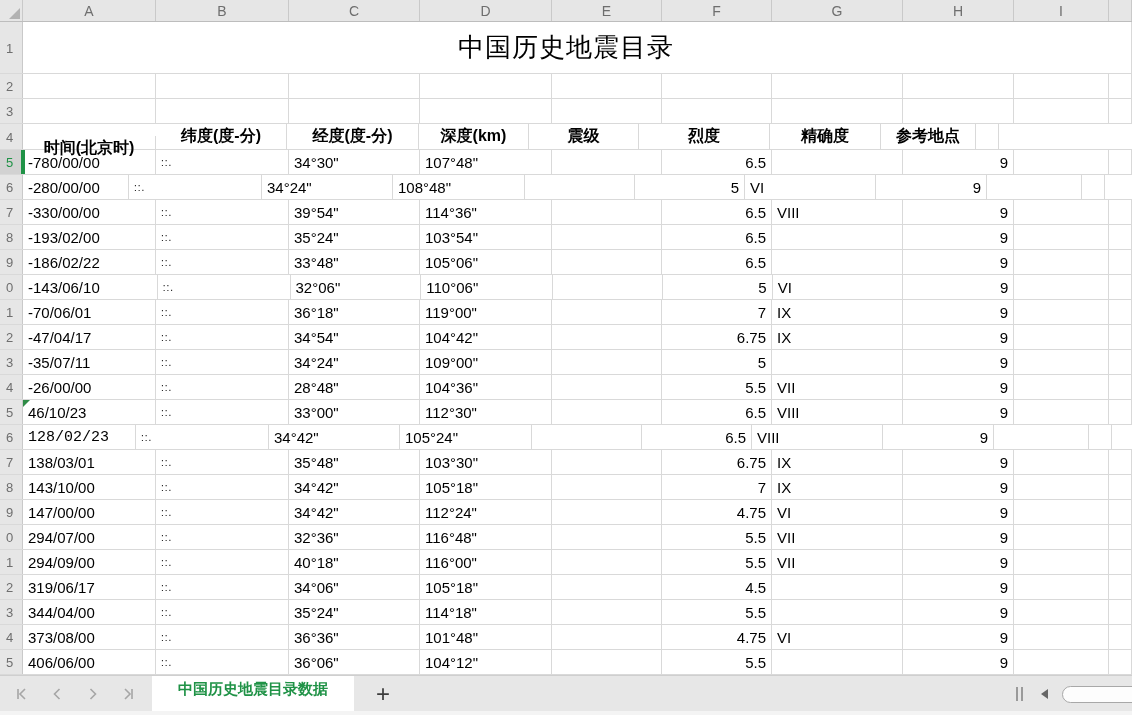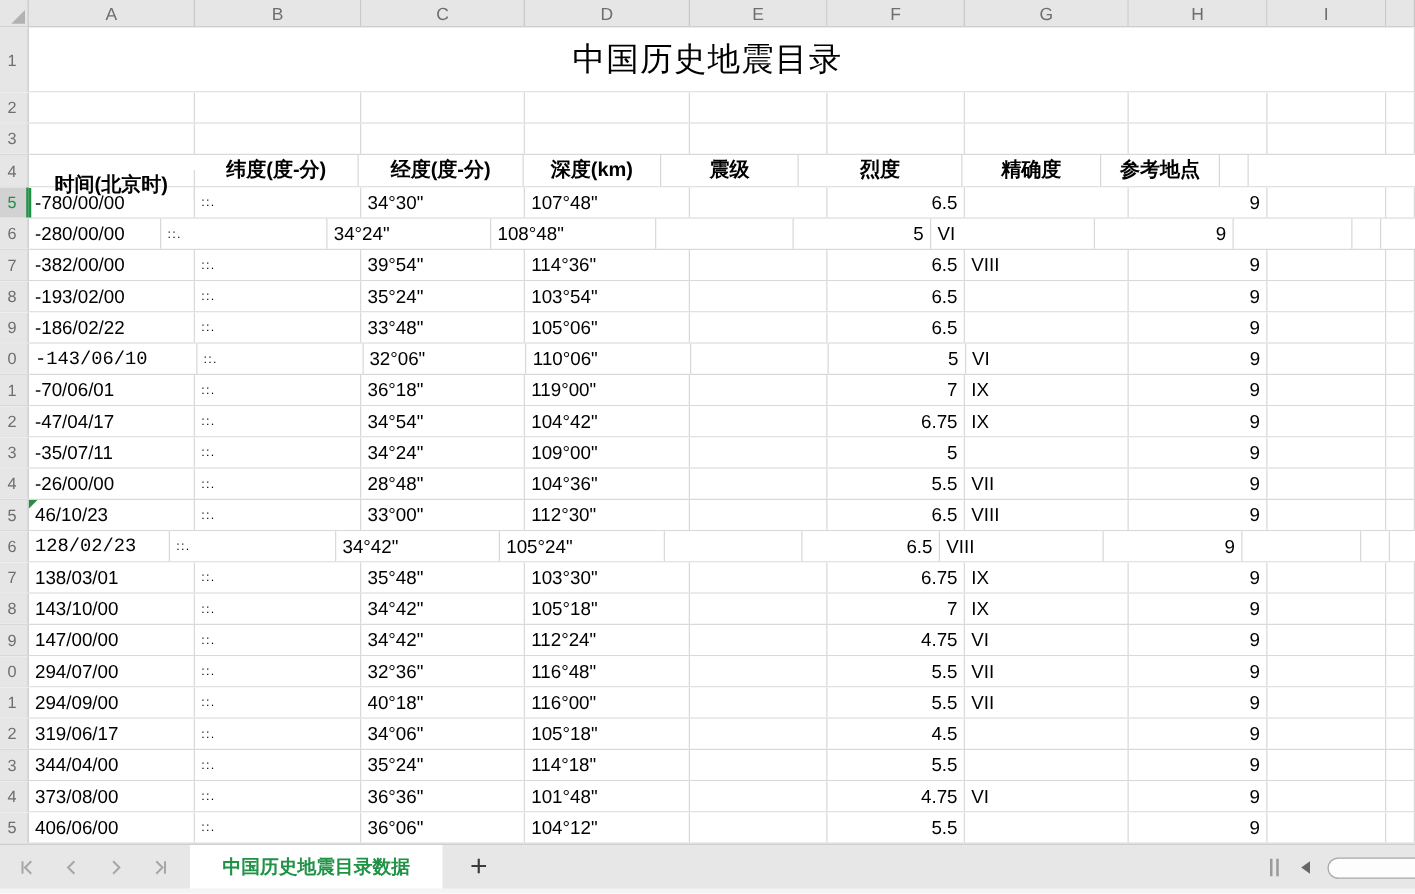--- a/index.html
+++ b/index.html
@@ -34,21 +34,21 @@
   .cell.time { font-size:10px; letter-spacing:1px; padding-left:5px; justify-content:flex-start; }
   .cell.active-left { box-shadow: inset 2px 0 0 #1f9246; }
   .flag { position:absolute; left:0; top:0; width:0; height:0;
           border-top:7px solid #2e8b46; border-right:7px solid transparent; }
 
   
   .tabbar { position:absolute; left:0; top:675px; width:1132px; height:36px;
             background:#e7e7e7; border-top:1px solid #cfcfcf; display:flex; align-items:center; }
   .nav { display:flex; align-items:center; gap:14px; padding:0 12px 0 10px; }
   .nav .nbtn { width:22px; height:22px; display:flex; align-items:center; justify-content:center; }
-  .sheet-tab { height:100%; background:#ffffff; display:flex; align-items:center;
+  .sheet-tab { height:100%; background:#ffffff; display:flex; align-items:flex-start;
                padding:4px 26px; font-size:15px; font-weight:bold; color:#1f9246; }
   .add-btn { margin-left:14px; font-size:24px; font-weight:300; color:#3c3c3c; line-height:1;
              width:30px; text-align:center; }
   .hscroll { position:absolute; top:0; height:36px; left:1008px; right:0; display:flex; align-items:center; }
   .split { display:flex; gap:3px; margin-left:8px; }
   .split i { display:block; width:2px; height:14px; background:#9a9a9a; }
   .sb-arrow { width:0; height:0; border-top:5px solid transparent; border-bottom:5px solid transparent;
               border-right:7px solid #666; margin-left:18px; }
   .sb-thumb { position:absolute; left:54px; width:120px; height:17px; border-radius:9px;
               background:#fdfdfd; border:1px solid #a8a8a8; }
@@ -158,21 +158,21 @@
         <div class="cell ar" style="width: 110px;">5</div>
         <div class="cell al" style="width: 131px;">VI</div>
         <div class="cell ar" style="width: 111px;">9</div>
         <div class="cell" style="width: 95px;"></div>
         <div class="cell" style="width: 23px;"></div>
       </div>
       <div class="sheet-row" style="height: 25px;">
         <div class="row-num">
           <span>7</span>
         </div>
-        <div class="cell al" style="width: 133px;">-382/00/00</div>
+        <div class="cell al" style="width: 133px;">-330/00/00</div>
         <div class="cell time" style="width: 133px;">::.</div>
         <div class="cell al" style="width: 131px;">39°54"</div>
         <div class="cell al" style="width: 132px;">114°36"</div>
         <div class="cell" style="width: 110px;"></div>
         <div class="cell ar" style="width: 110px;">6.5</div>
         <div class="cell al" style="width: 131px;">VIII</div>
         <div class="cell ar" style="width: 111px;">9</div>
         <div class="cell" style="width: 95px;"></div>
         <div class="cell" style="width: 23px;"></div>
       </div>
@@ -203,21 +203,21 @@
         <div class="cell ar" style="width: 110px;">6.5</div>
         <div class="cell al" style="width: 131px;"></div>
         <div class="cell ar" style="width: 111px;">9</div>
         <div class="cell" style="width: 95px;"></div>
         <div class="cell" style="width: 23px;"></div>
       </div>
       <div class="sheet-row" style="height: 25px;">
         <div class="row-num">
           <span>0</span>
         </div>
-        <div class="cell al" style="width: 135px; font-family: Liberation Mono, monospace;">-143/06/10</div>
+        <div class="cell al" style="width: 135px;">-143/06/10</div>
         <div class="cell time" style="width: 133px;">::.</div>
         <div class="cell al" style="width: 131px;">32°06"</div>
         <div class="cell al" style="width: 132px;">110°06"</div>
         <div class="cell" style="width: 110px;"></div>
         <div class="cell ar" style="width: 110px;">5</div>
         <div class="cell al" style="width: 131px;">VI</div>
         <div class="cell ar" style="width: 111px;">9</div>
         <div class="cell" style="width: 95px;"></div>
         <div class="cell" style="width: 23px;"></div>
       </div>

